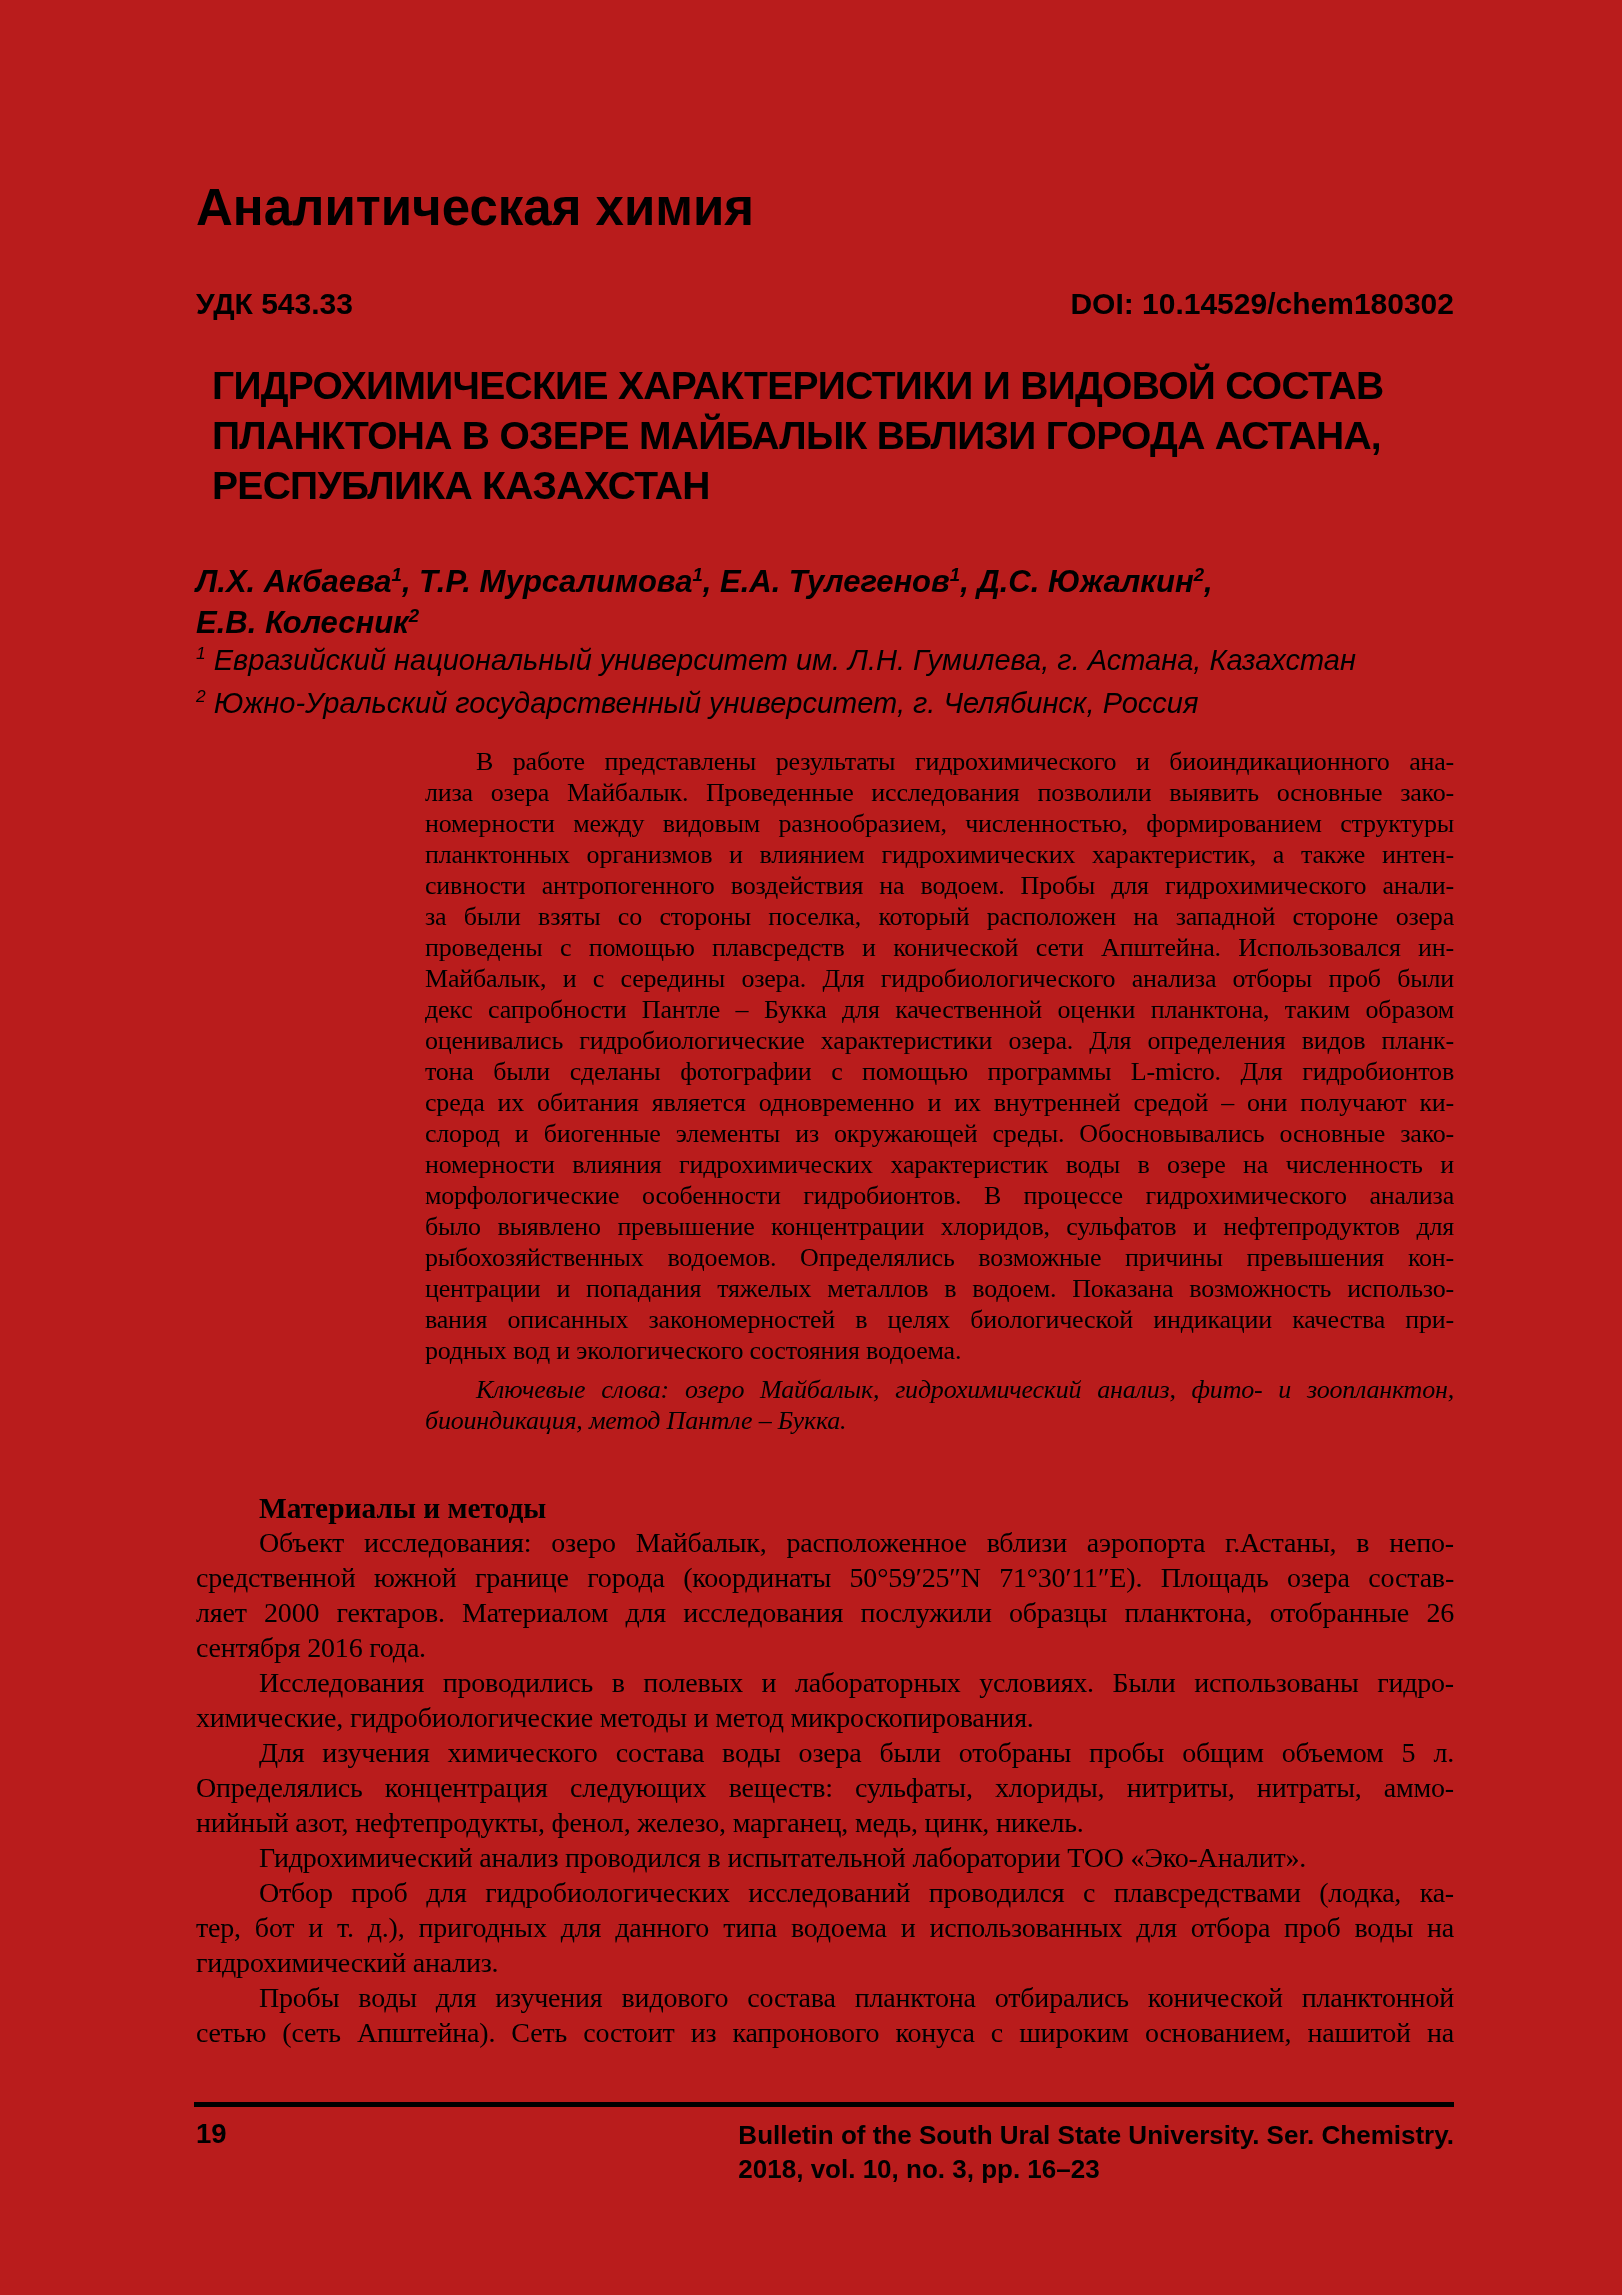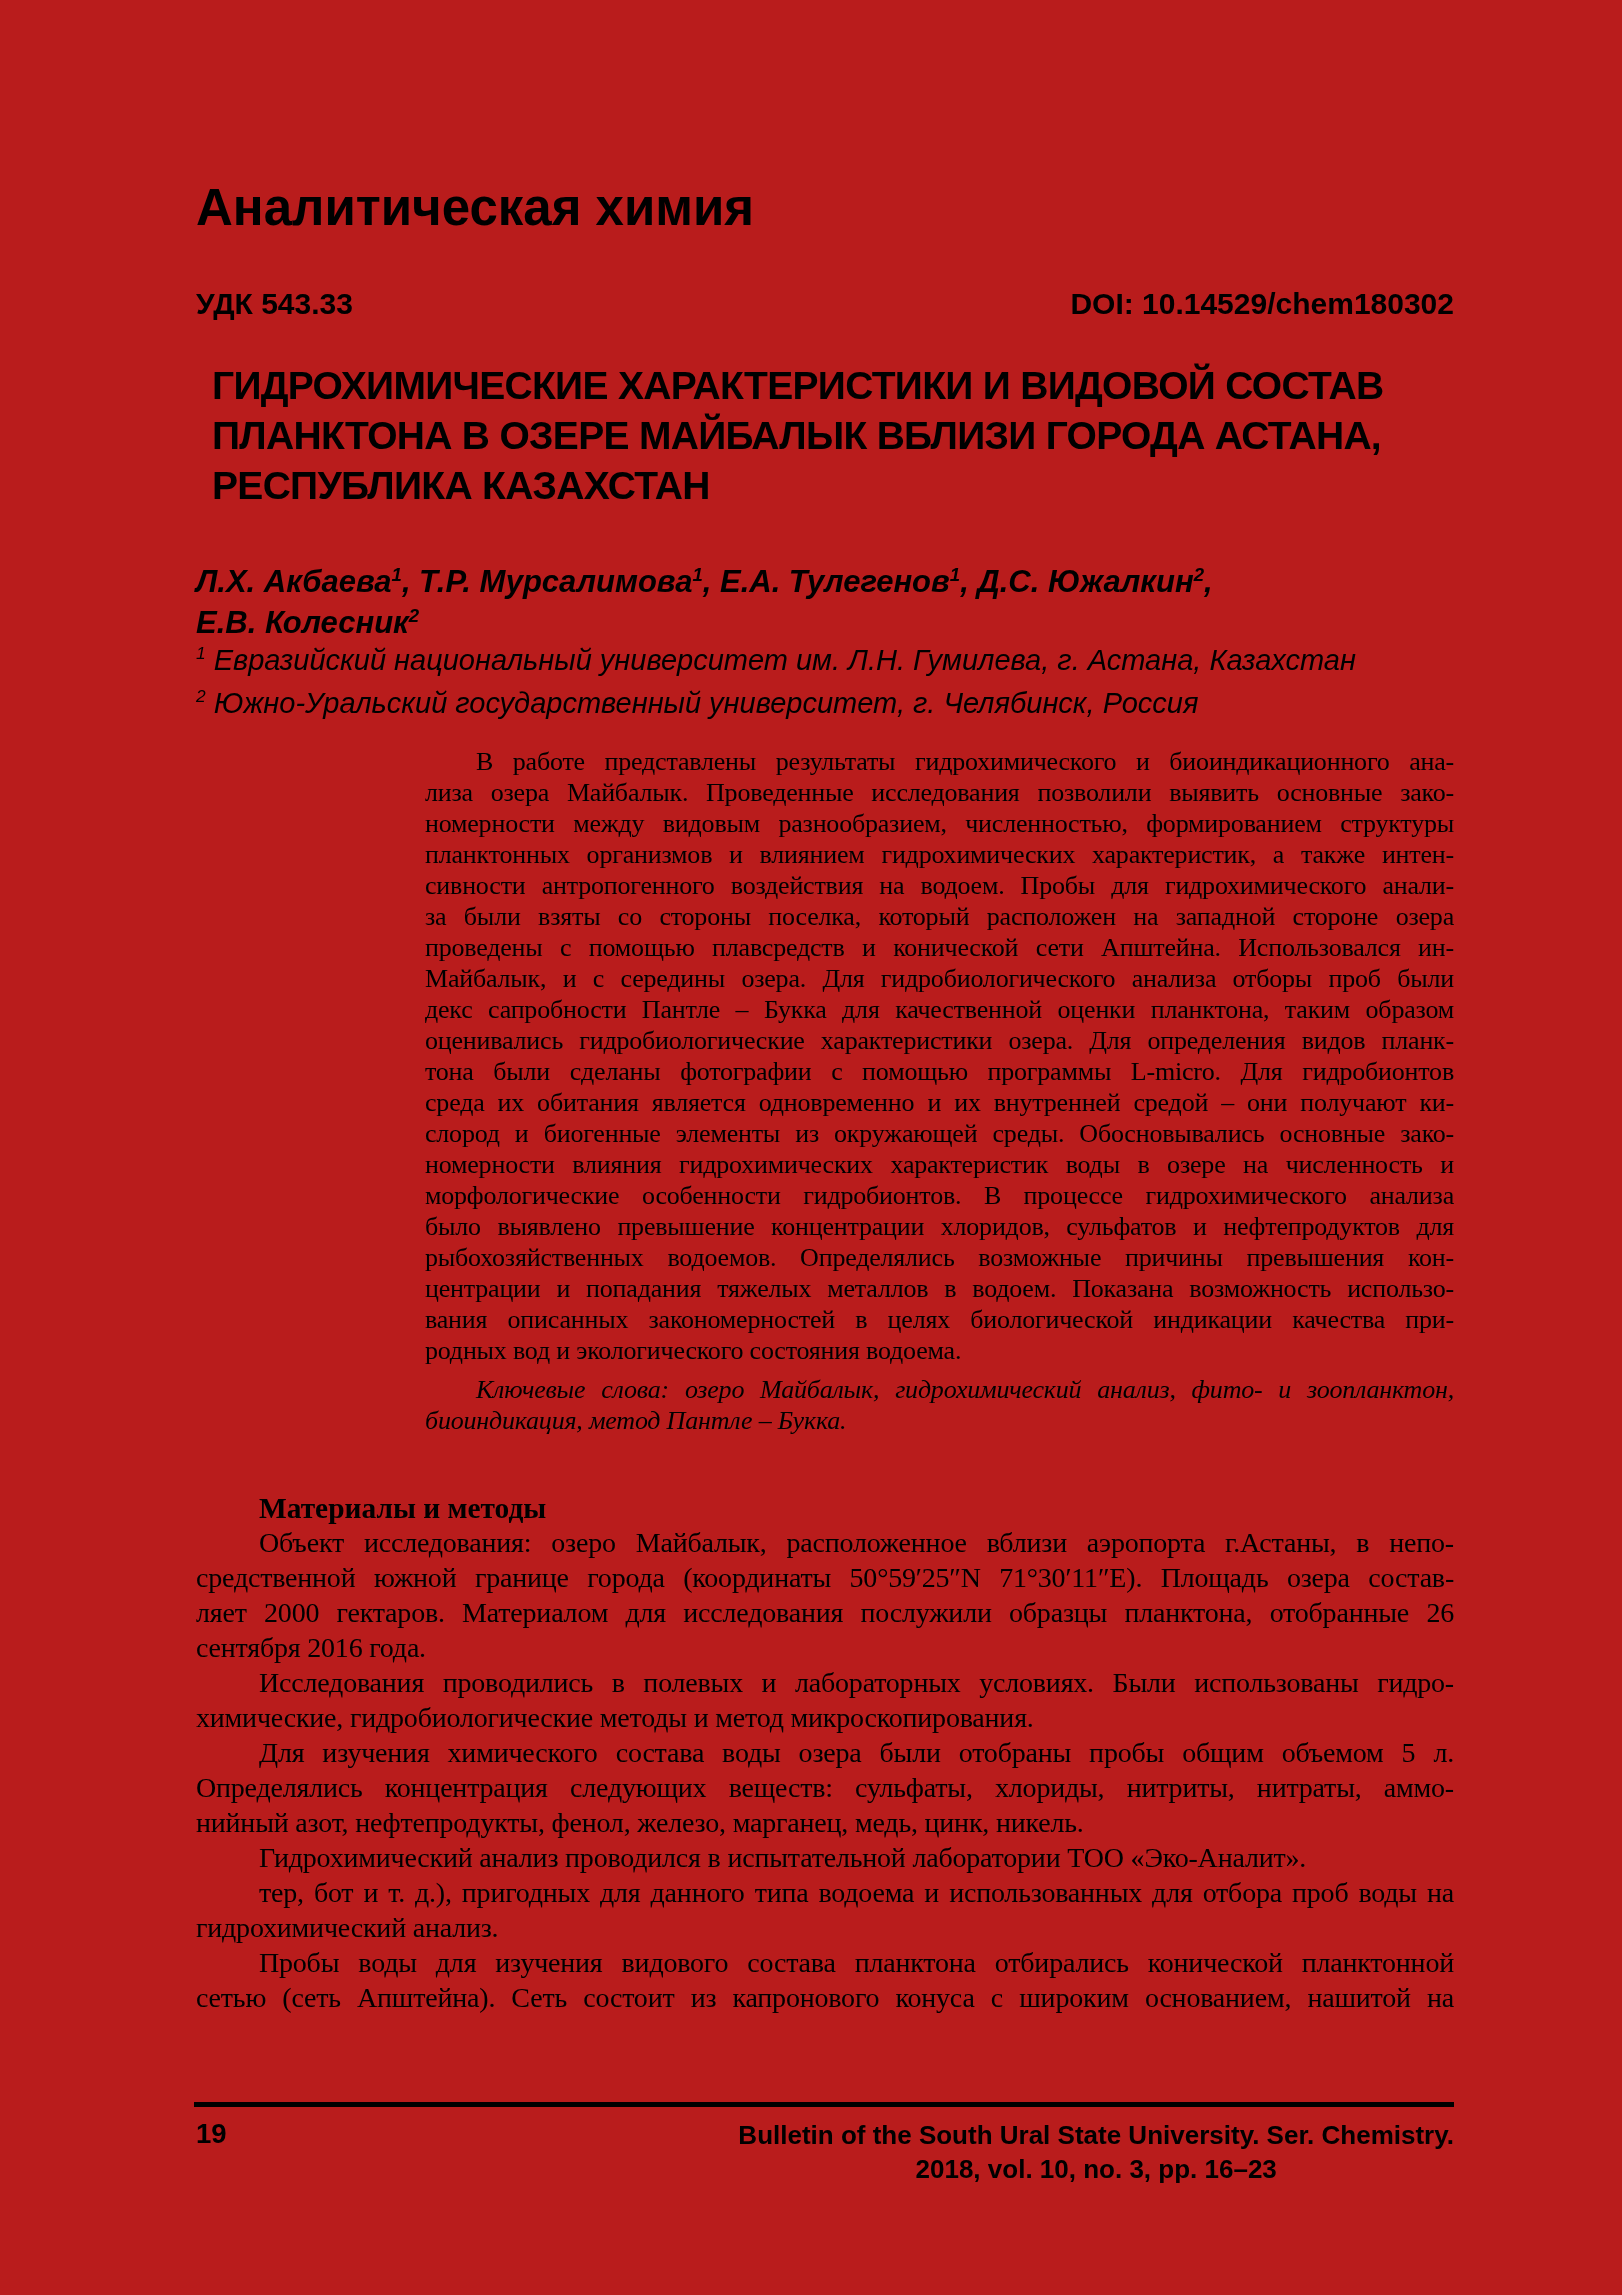--- a/index.html
+++ b/index.html
@@ -75,21 +75,21 @@
     left: 194px; top: 2102px; width: 1260px; height: 5.2px;
     background: #000000;
   }
   .footer-row {
     left: 196px; top: 2118px; width: 1258px;
     display: flex; justify-content: space-between; align-items: flex-start;
   }
   .page-number { font-size: 27.5px; font-weight: bold; }
   .journal-cite {
     font-size: 26px; font-weight: bold;
-    line-height: 34px; text-align: center;
+    line-height: 34px; text-align: left;
   }
   .journal-cite .jl { white-space: nowrap; }
 </style>
 </head>
 <body>
 
 <div class="page serif">
 
   <div class="abs section-header sans">Аналитическая химия</div>
 
@@ -157,20 +157,21 @@
       </div>
     <div class="para">
         <div class="ln">Для изучения химического состава воды озера были отобраны пробы общим объемом 5 л.</div>
         <div class="ln">Определялись концентрация следующих веществ: сульфаты, хлориды, нитриты, нитраты, аммо-</div>
         <div class="ln ln-last">нийный азот, нефтепродукты, фенол, железо, марганец, медь, цинк, никель.</div>
       </div>
     <div class="para">
         <div class="ln ln-last">Гидрохимический анализ проводился в испытательной лаборатории ТОО «Эко-Аналит».</div>
       </div>
     <div class="para">
+        <div class="ln">Отбор проб для гидробиологических исследований проводился с плавсредствами (лодка, ка-</div>
         <div class="ln">тер, бот и т. д.), пригодных для данного типа водоема и использованных для отбора проб воды на</div>
         <div class="ln ln-last">гидрохимический анализ.</div>
       </div>
     <div class="para">
         <div class="ln">Пробы воды для изучения видового состава планктона отбирались конической планктонной</div>
         <div class="ln">сетью (сеть Апштейна). Сеть состоит из капронового конуса с широким основанием, нашитой на</div>
       </div>
   </div>
 
   <div class="abs footer-rule"></div>

